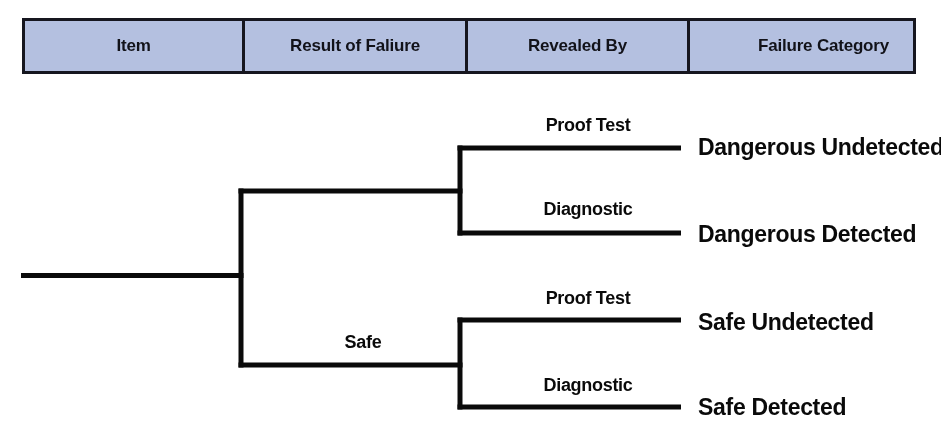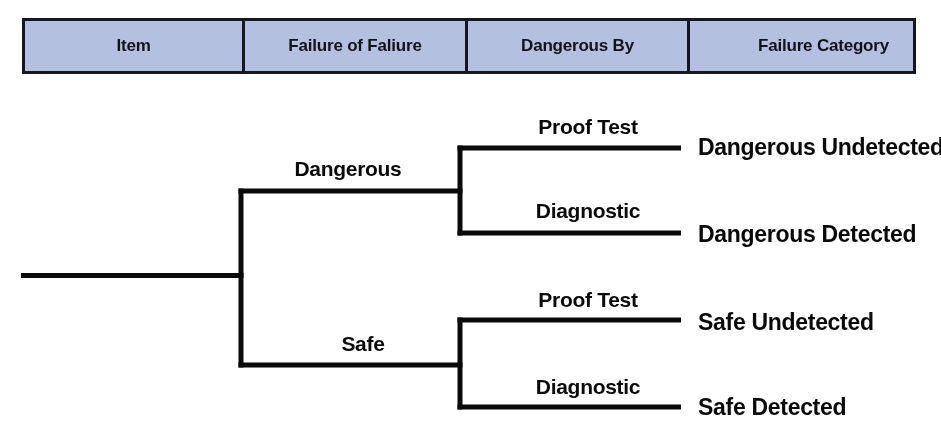--- a/index.html
+++ b/index.html
@@ -60,21 +60,21 @@
     stroke: #0a0a0a;
     stroke-width: 5;
     stroke-linecap: butt;
     fill: none;
   }
 
   
   .tree-label {
     position: absolute;
     font-weight: bold;
-    font-size: 21px;
+    font-size: 18px;
     color: #0a0a0a;
     white-space: nowrap;
     letter-spacing: -0.3px;
   }
   
   .branch-label { transform: translateX(-50%); }
 
   .leaf-label {
     position: absolute;
     font-weight: bold;
@@ -85,22 +85,22 @@
     transform: translateY(-50%);
   }
 </style>
 </head>
 <body>
 
 <div id="page">
 
   <div id="header-table">
     <div class="header-cell col-0">Item</div>
-    <div class="header-cell col-1">Failure of Faliure</div>
-    <div class="header-cell col-2">Dangerous By</div>
+    <div class="header-cell col-1">Result of Faliure</div>
+    <div class="header-cell col-2">Revealed By</div>
     <div class="header-cell col-3">Failure Category</div>
   </div>
 
   <svg id="tree" viewBox="0 0 941 431">
 
     <line class="tree-line" x1="21" y1="275.5" x2="243.5" y2="275.5"></line>
 
     <line class="tree-line" x1="241" y1="188.5" x2="241" y2="367.5"></line>
 
     <line class="tree-line" x1="238.5" y1="191" x2="462.5" y2="191"></line>
@@ -113,21 +113,20 @@
 
     <line class="tree-line" x1="238.5" y1="365" x2="462.5" y2="365"></line>
 
     <line class="tree-line" x1="460" y1="317.5" x2="460" y2="409.5"></line>
 
     <line class="tree-line" x1="457.5" y1="320" x2="681" y2="320"></line>
 
     <line class="tree-line" x1="457.5" y1="407" x2="681" y2="407"></line>
   </svg>
 
-  <div class="tree-label branch-label" style="left:348px; top:157px;">Dangerous</div>
   <div class="tree-label branch-label" style="left:348px; top:332px;margin-left:15px;">Safe</div>
 
   <div class="tree-label branch-label" style="left:588px; top:115px;">Proof Test</div>
   <div class="tree-label branch-label" style="left:588px; top:199px;">Diagnostic</div>
   <div class="tree-label branch-label" style="left:588px; top:288px;">Proof Test</div>
   <div class="tree-label branch-label" style="left:588px; top:375px;">Diagnostic</div>
 
   <div class="leaf-label" style="left:698px; top:147px;">Dangerous Undetected</div>
   <div class="leaf-label" style="left:698px; top:234px;">Dangerous Detected</div>
   <div class="leaf-label" style="left:698px; top:322px;">Safe Undetected</div>

